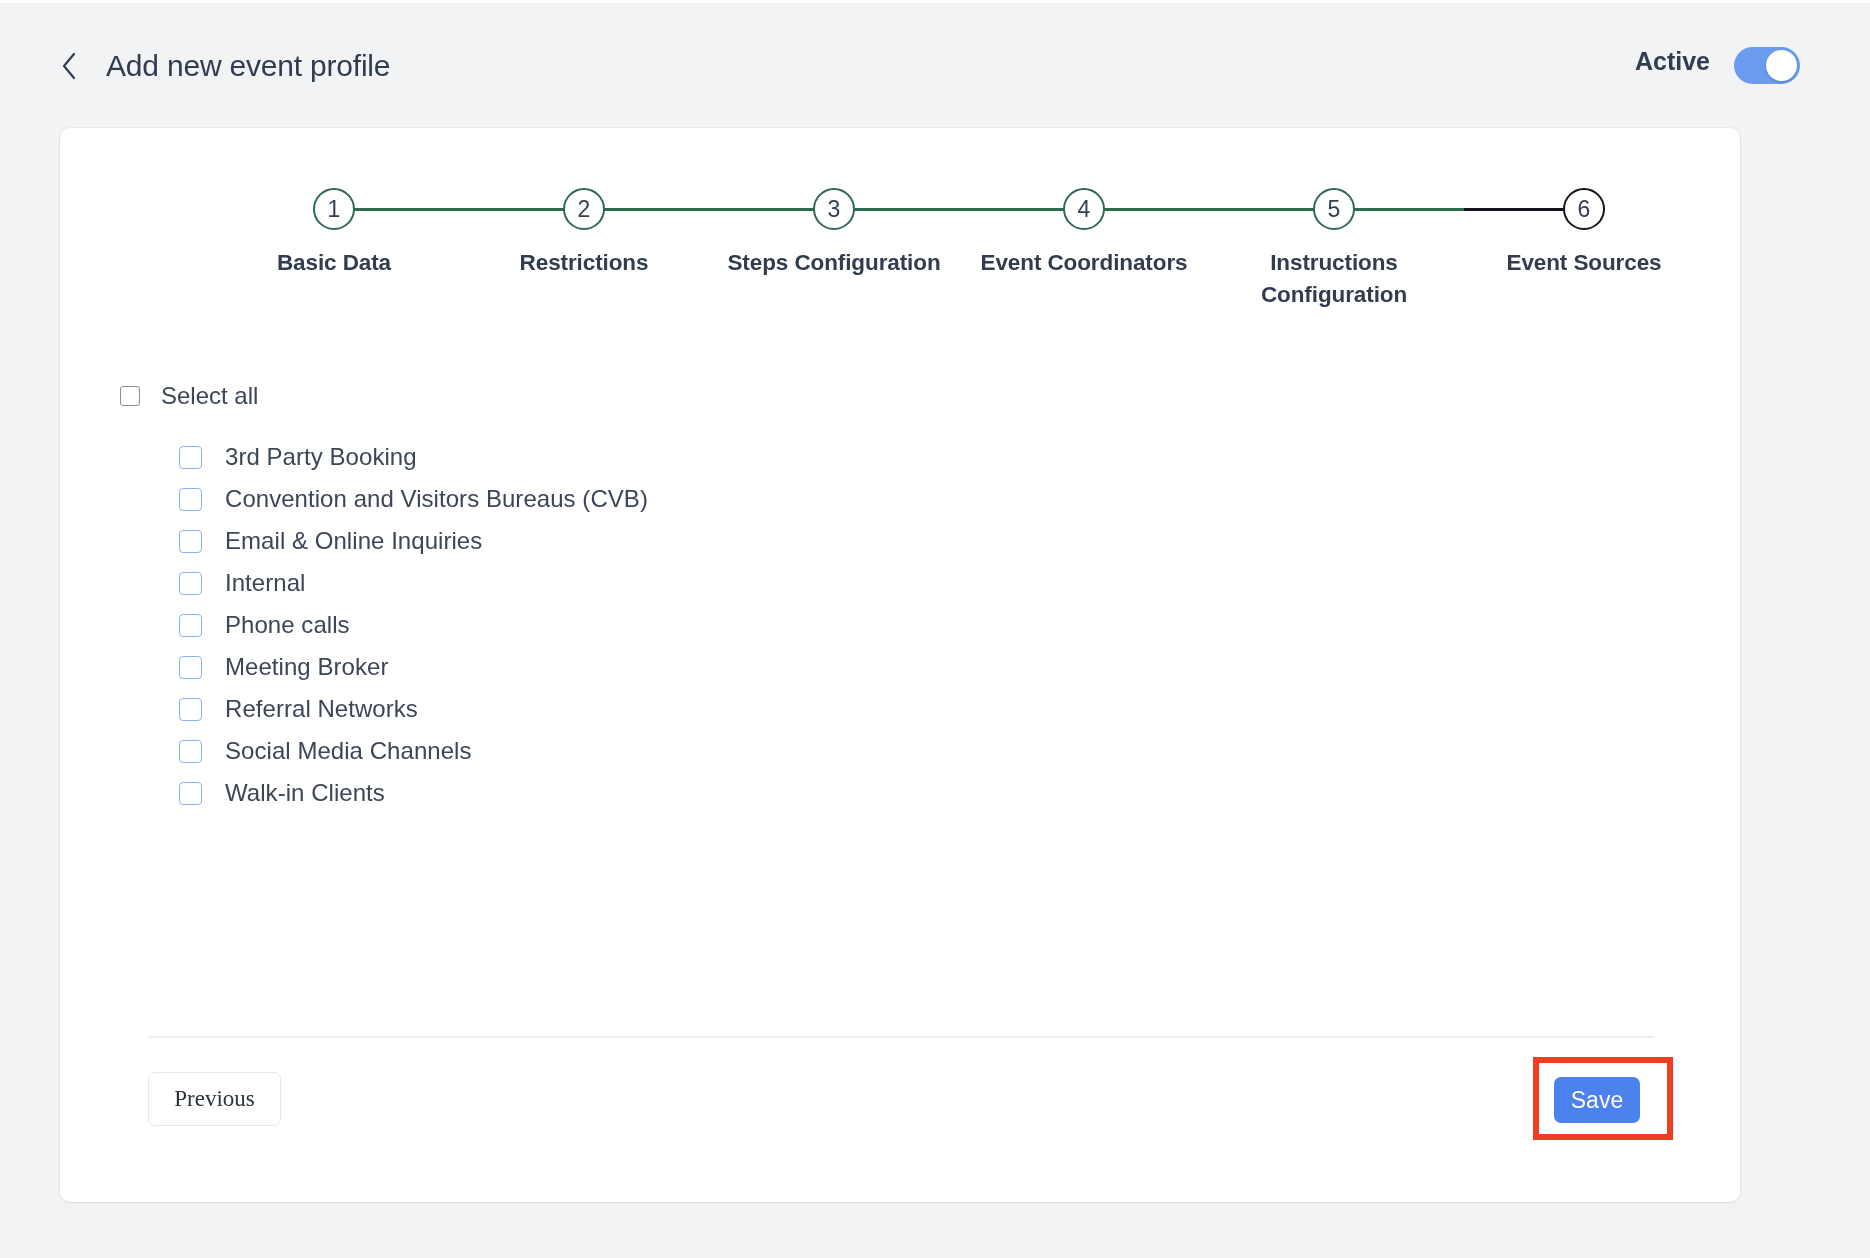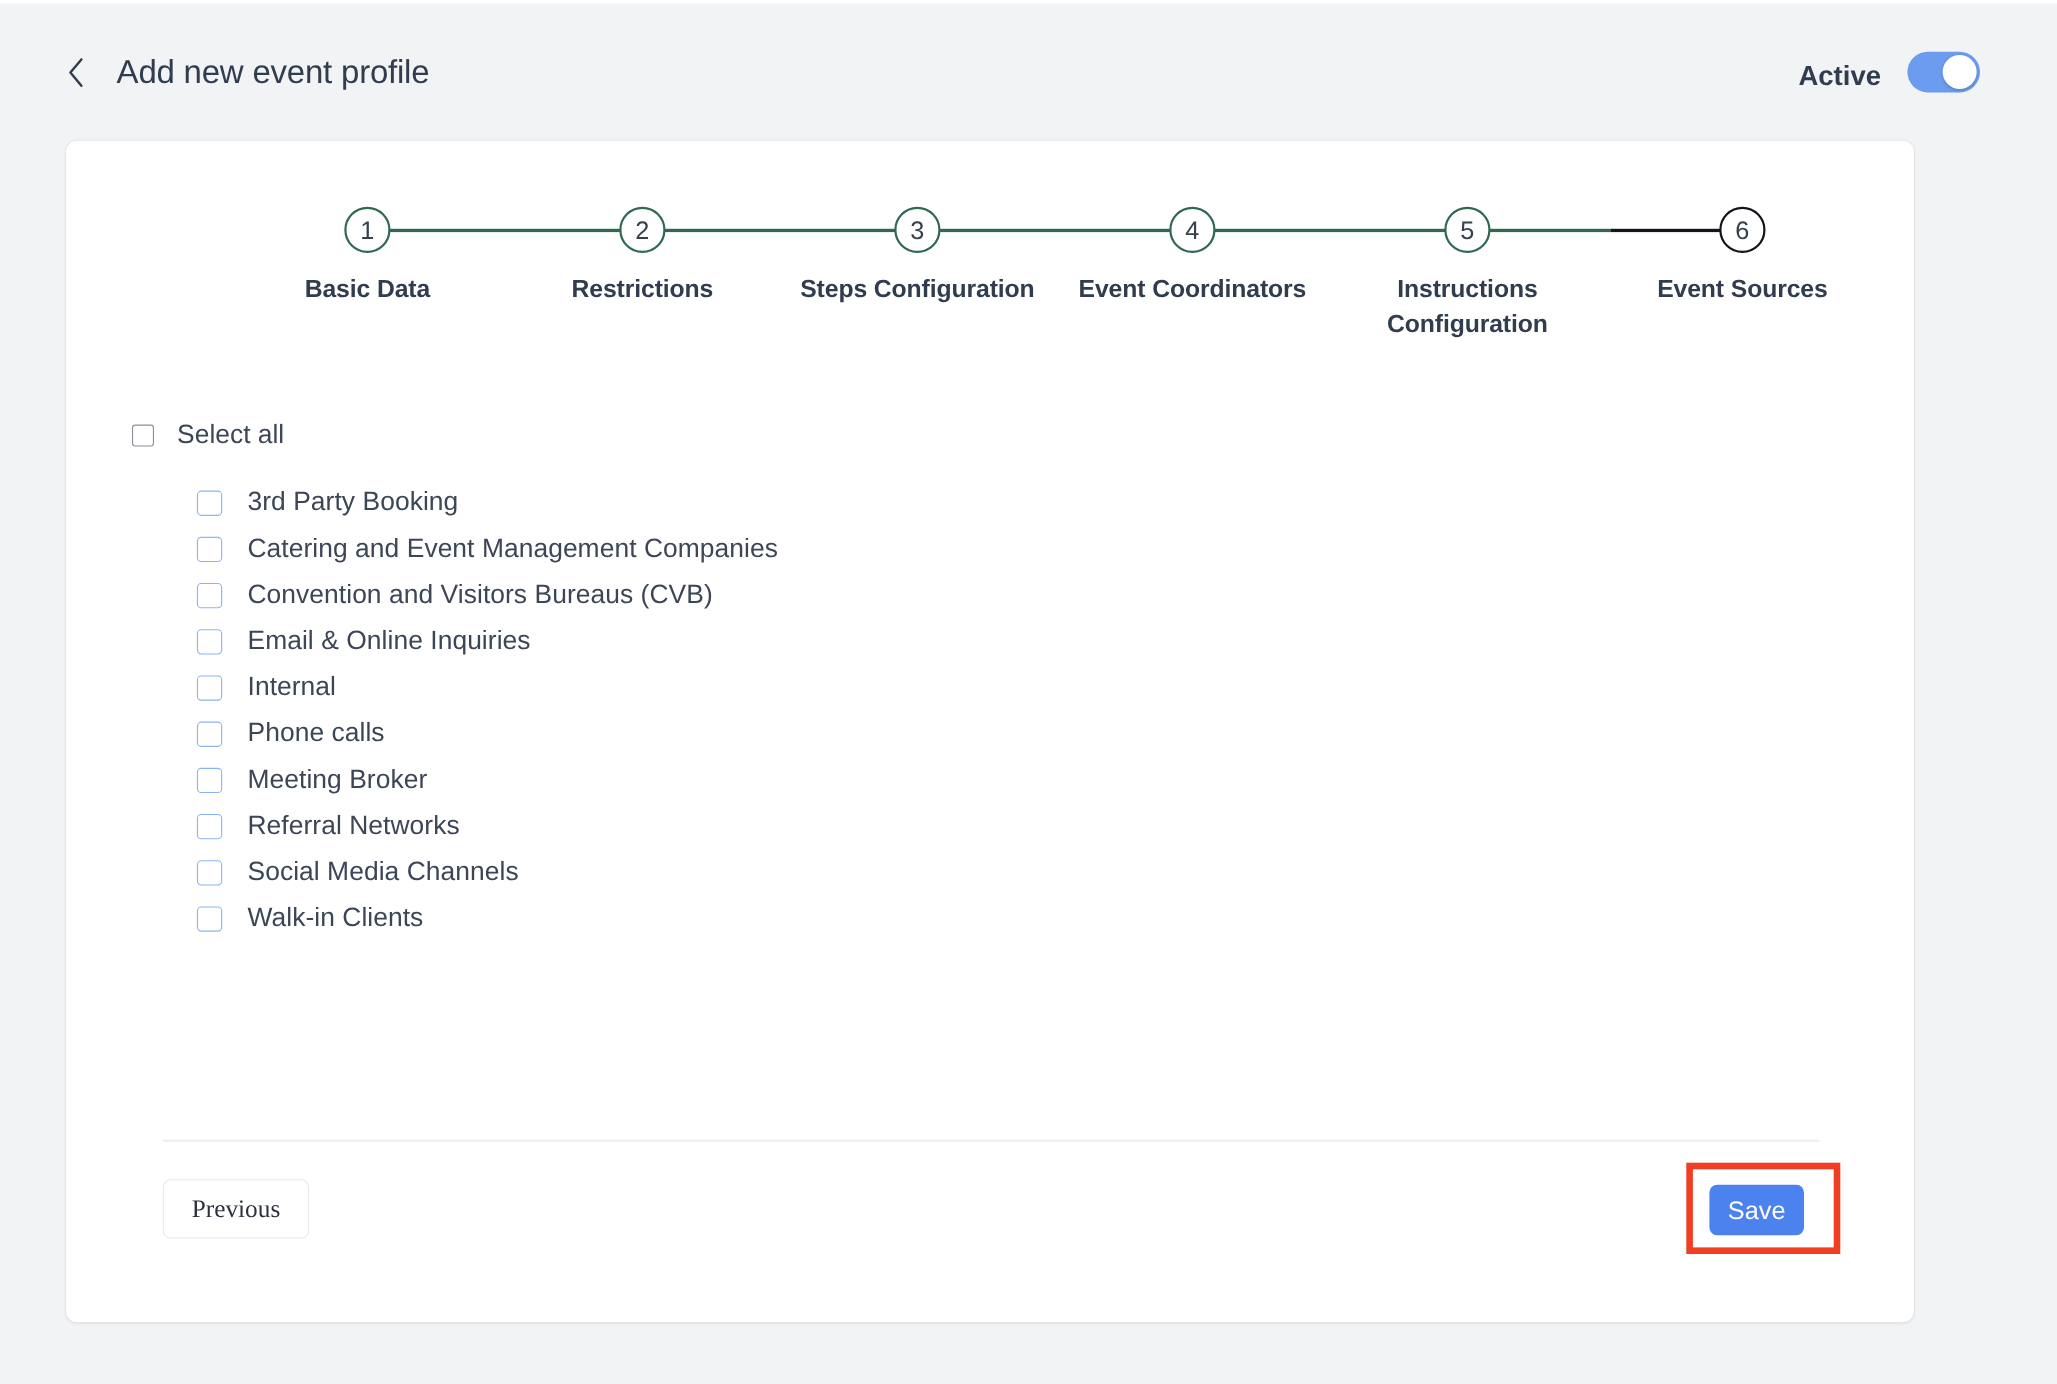--- a/index.html
+++ b/index.html
@@ -48,21 +48,21 @@
     font-size: 30px;
     font-weight: normal;
     color: #313d4f;
     letter-spacing: -0.2px;
     margin-left: 20px;
     white-space: nowrap;
   }
   .header-spacer { flex: 1 1 auto; }
   .active-wrap {
     display: flex;
-    align-items: flex-end;
+    align-items: flex-start;
     gap: 24px;
     padding-right: 22px;
   }
   .active-label {
     font-size: 25px;
     font-weight: bold;
     color: #313d4f;
   }
   .toggle {
     width: 66px;
@@ -329,24 +329,20 @@
       <span class="cb-native"></span>
       <span class="select-all-label">Select all</span>
     </div>
 
     <div class="option-row">
       <span class="cb-blue"></span>
       <span class="option-label">3rd Party Booking</span>
     </div>
     <div class="option-row">
       <span class="cb-blue"></span>
-      <span class="option-label">Catering and Event Management Companies</span>
-    </div>
-    <div class="option-row">
-      <span class="cb-blue"></span>
       <span class="option-label">Convention and Visitors Bureaus (CVB)</span>
     </div>
     <div class="option-row">
       <span class="cb-blue"></span>
       <span class="option-label">Email &amp; Online Inquiries</span>
     </div>
     <div class="option-row">
       <span class="cb-blue"></span>
       <span class="option-label">Internal</span>
     </div>

